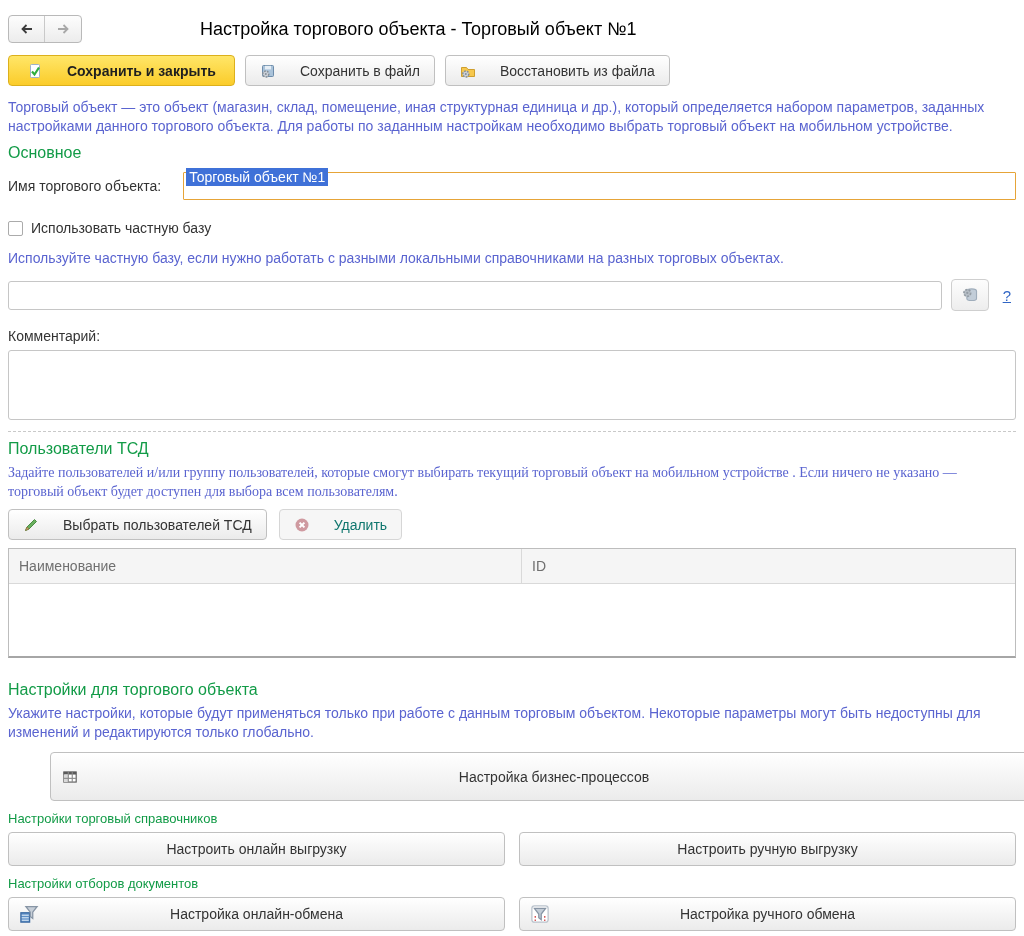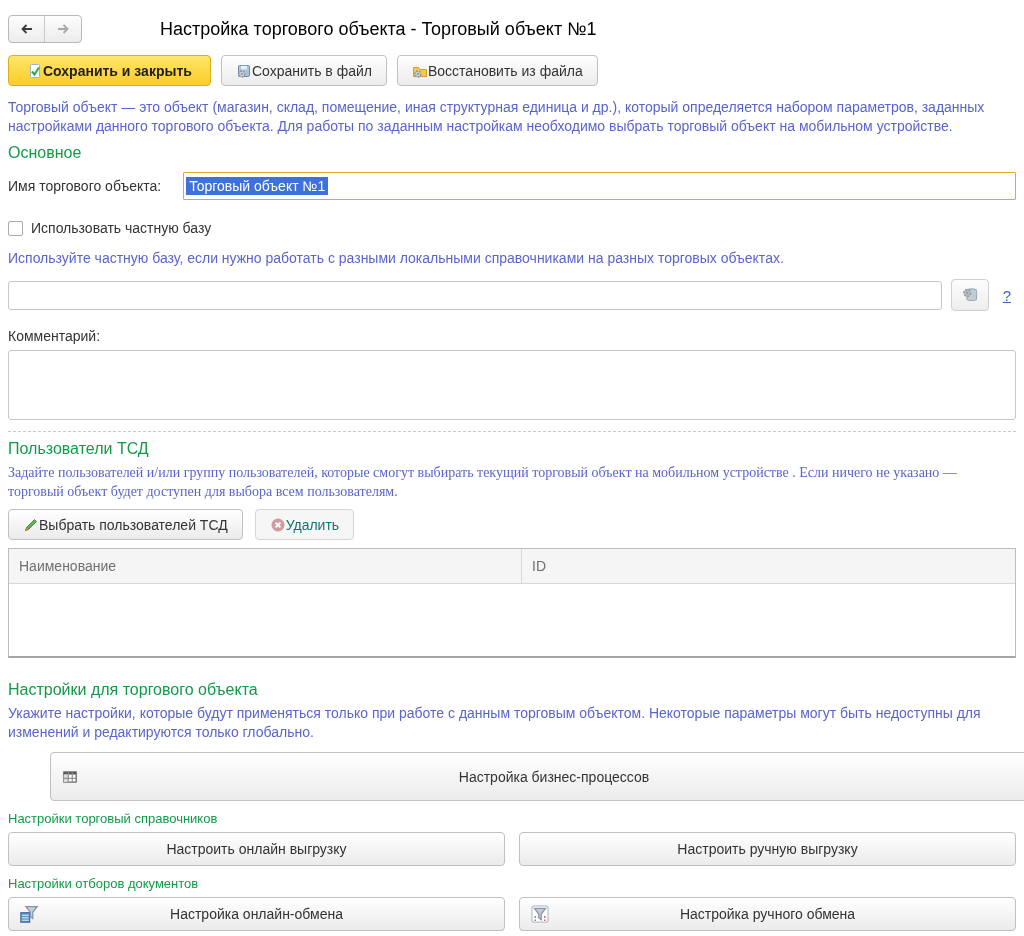--- a/index.html
+++ b/index.html
@@ -1,48 +1,48 @@
 <!DOCTYPE html>
 <html lang="ru"><head>
 <meta charset="utf-8">
 <style>
   * { box-sizing: border-box; margin: 0; padding: 0; }
   html, body { width: 1024px; height: 936px; background: #fff; }
   body { font-family: "Liberation Sans", sans-serif; font-size: 14px; color: #333; }
   .page { padding: 0 8px; width: 1024px; }
 
   
-  .top-row { display: flex; align-items: center; padding-top: 20px; height: 38px; }
+  .top-row { display: flex; align-items: center; padding-top: 20px; height: 38px; gap: 40px; }
   .nav-group { display: flex; border: 1px solid #b9b9b9; border-radius: 4px; overflow: hidden;
                background: linear-gradient(#fdfdfd, #ececec); height: 28px; }
   .nav-btn { width: 36px; height: 100%; display: flex; align-items: center; justify-content: center;
              background: transparent; border: none; }
   .nav-btn:first-child { border-right: 1px solid #c9c9c9; }
   .page-title { font-size: 18px; color: #000; margin-left: 78px; white-space: nowrap; }
 
   
   .toolbar { display: flex; gap: 10px; margin-top: 17px; }
-  .btn { display: inline-flex; align-items: center; gap: 0; height: 31px; padding: 0 14px;
+  .btn { display: inline-flex; align-items: center; gap: 24px; height: 31px; padding: 0 14px;
          background: linear-gradient(#ffffff, #ebebeb); border: 1px solid #c0c0c0;
          border-radius: 4px; font-size: 14px; color: #333; font-family: inherit; white-space: nowrap; }
   .btn-yellow { background: linear-gradient(#ffe668, #fbcc2a); border-color: #dcb01c;
                 font-weight: bold; color: #1f1f1f; padding: 0 18px; }
   .btn-disabled { background: #f6f6f6; border-color: #d6d6d6; color: #0f766e; }
 
   
   .hint { color: #5a64d0; font-size: 14px; line-height: 19px; }
   .intro { margin-top: 12px; }
   .section-title { color: #129b47; font-size: 16px; font-weight: normal; margin-top: 8px; }
   .green-small { color: #129b47; font-size: 13px; }
 
   
   .name-row { display: flex; align-items: center; gap: 22px; margin-top: 10px; }
   .name-row label { white-space: nowrap; }
   .field-focused { flex: 1; height: 28px; border: 1px solid #e6a438; border-radius: 1px;
-                   display: flex; align-items: center; padding: 13px 2px; background: #fff; }
+                   display: flex; align-items: flex-end; padding: 13px 2px; background: #fff; }
   .sel-text { background: #3f71d8; color: #fff; padding: 1px 3px; font-size: 14px; }
 
   .check-row { display: flex; align-items: center; gap: 8px; margin-top: 20px; }
   .checkbox { width: 15px; height: 15px; border: 1px solid #ababab; border-radius: 2px; background: #fff; flex: none; }
 
   .hint-pb { margin-top: 13px; }
 
   .pb-row { display: flex; align-items: center; gap: 9px; margin-top: 11px; }
   .field-input { flex: 1; height: 29px; border: 1px solid #c6c6c6; border-radius: 3px;
                  font-family: inherit; font-size: 14px; padding: 0 5px; }

